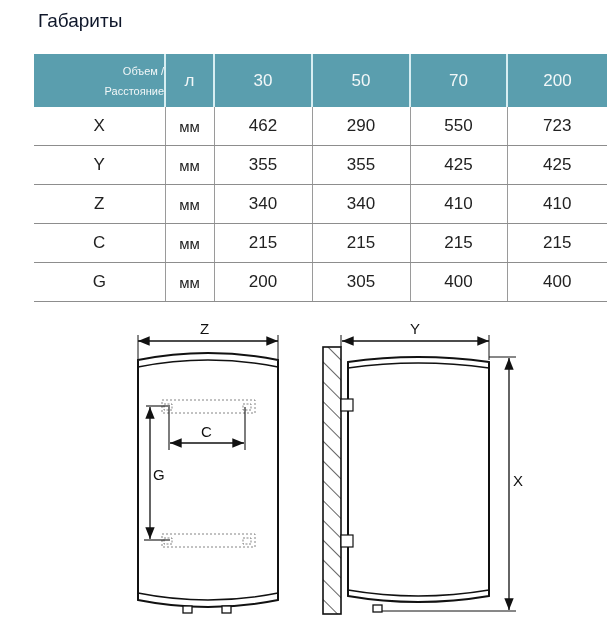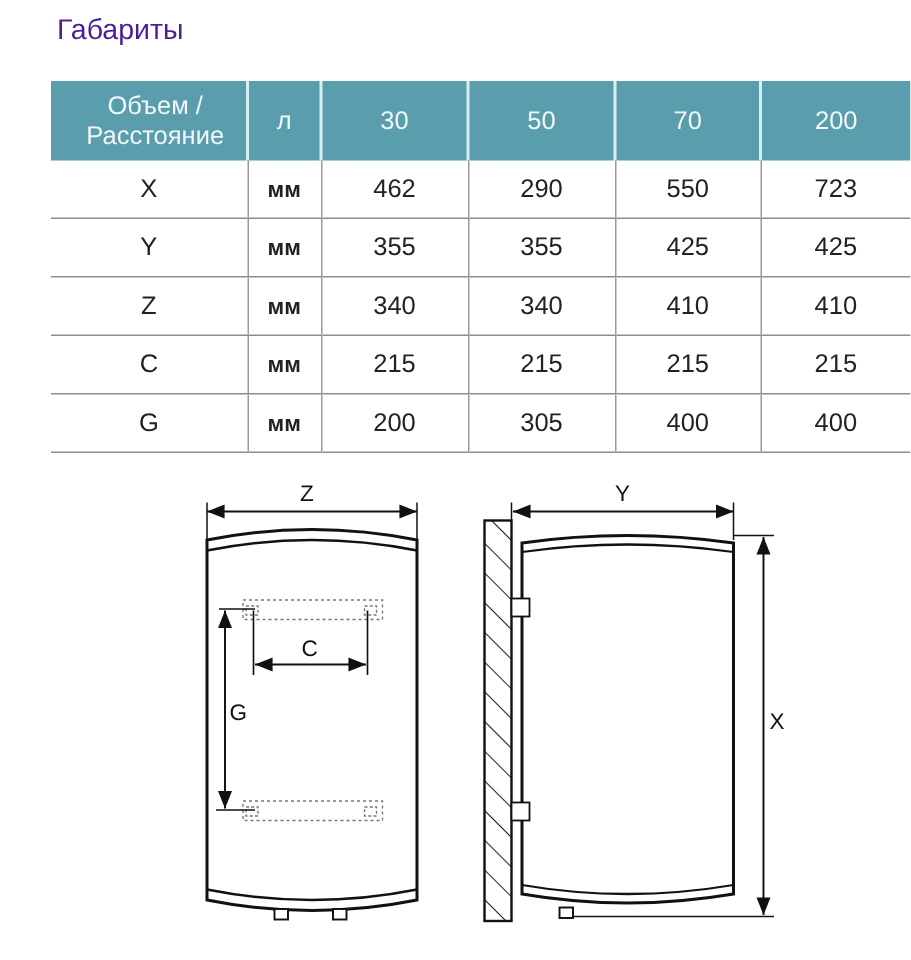--- a/index.html
+++ b/index.html
@@ -1,29 +1,29 @@
 <!DOCTYPE html>
 <html><head>
 <meta charset="utf-8">
 <style>
   html, body { margin: 0; padding: 0; background: #ffffff; }
   body { width: 607px; height: 640px; position: relative; overflow: hidden;
          font-family: "Liberation Sans", "DejaVu Sans", sans-serif; color: #1a1a1a; }
-  .title { position: absolute; left: 38px; top: 10px; font-size: 19px; color: #4c1d95; }
+  .title { position: absolute; left: 38px; top: 10px; font-size: 19px; color: #0f172a; }
   table.dims { position: absolute; left: 34px; top: 54px; width: 573px;
                border-collapse: collapse; table-layout: fixed; }
   table.dims th { background: #5a9eae; color: #f2f7f8; font-weight: normal;
                   font-size: 17px; height: 53px; padding: 0; text-align: center;
                   border-left: 2px solid #d7eef2; }
-  table.dims th:first-child { border-left: none; text-align: center; padding-left: 9px;
-                  line-height: 20px; font-size: 17px; }
+  table.dims th:first-child { border-left: none; text-align: right; padding-left: 9px;
+                  line-height: 20px; font-size: 11px; }
   table.dims td { height: 38px; padding: 0; text-align: center; font-size: 17px;
                   border-bottom: 1px solid #8d8d8d; border-left: 1px solid #9a9a9a; color: #222; }
   table.dims td:first-child { border-left: none; }
-  table.dims td.unit { font-size: 15px; font-weight: bold; }
+  table.dims td.unit { font-size: 15px; }
   .diagram { position: absolute; left: 0; top: 310px; width: 607px; height: 330px; }
   .diagram text { font-family: "Liberation Sans", sans-serif; font-size: 15px; fill: #111; }
 </style>
 </head>
 <body>
 
 <div class="title">Габариты</div>
 
 <table class="dims">
   <colgroup>

